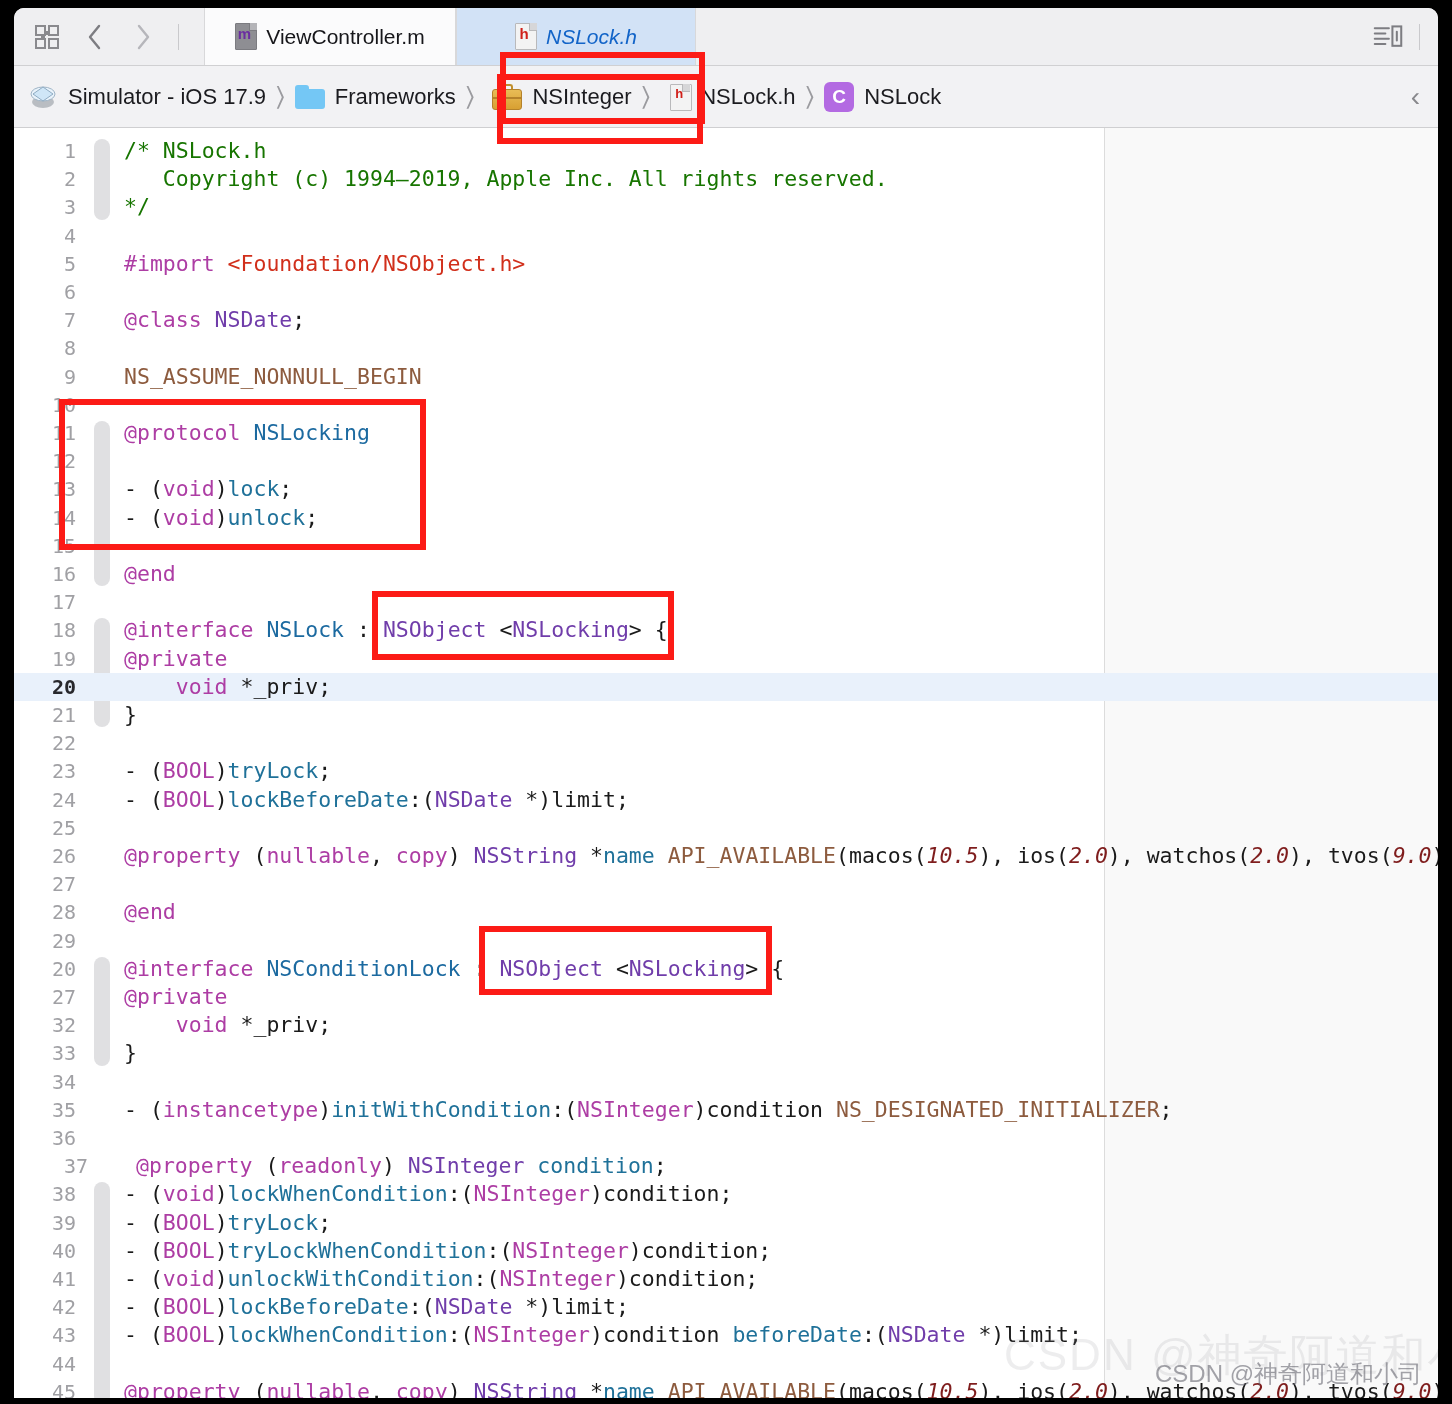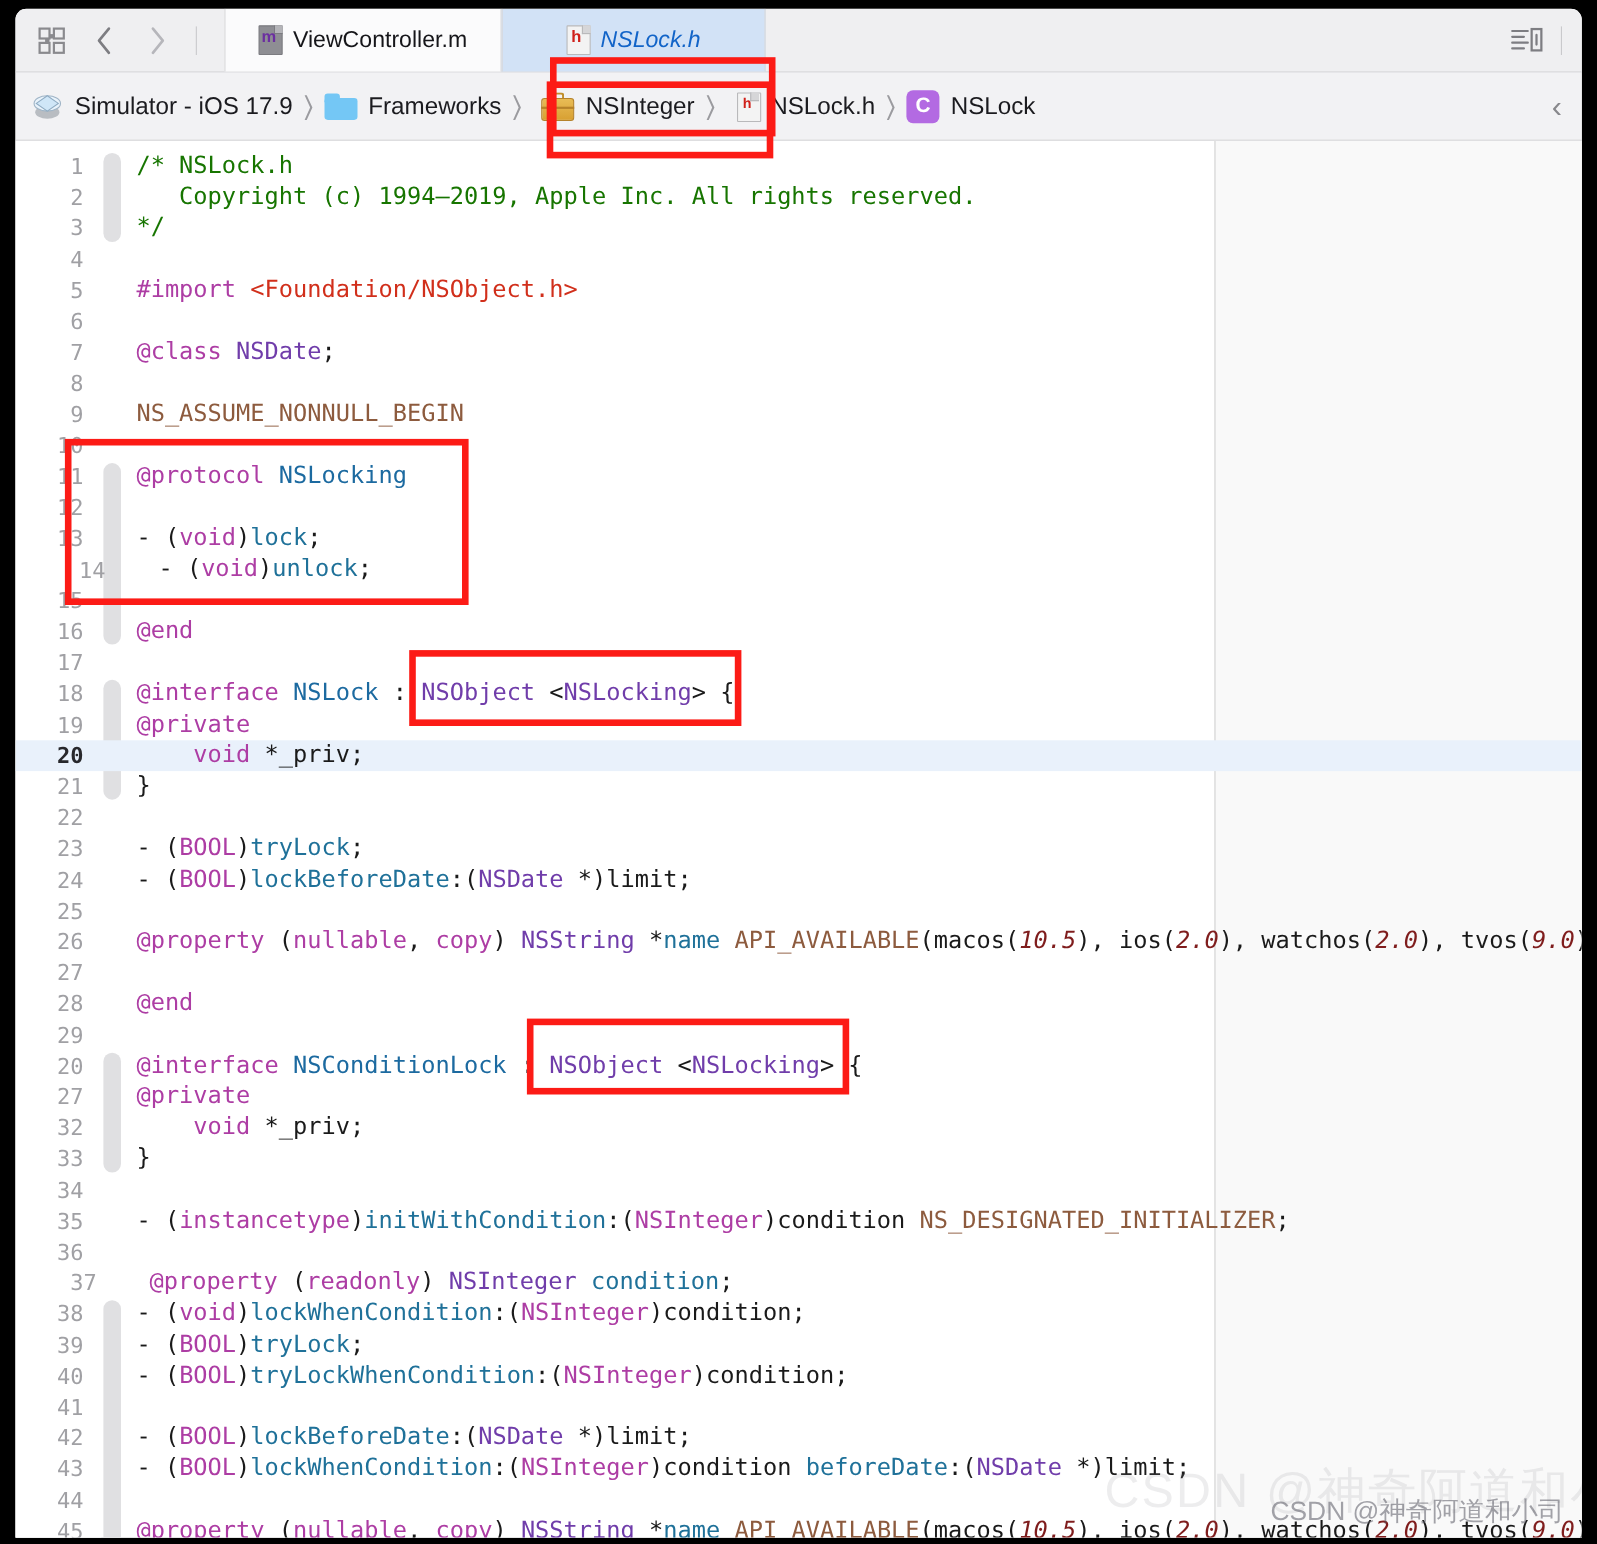--- a/index.html
+++ b/index.html
@@ -507,21 +507,21 @@
           <div class="line" style="position: absolute; left: 0px; right: 0px; top: 93.6px;"><span class="ln">4</span><span class="txt"></span></div>
           <div class="line" style="position: absolute; left: 0px; right: 0px; top: 121.8px;"><span class="ln">5</span><span class="txt"><span class="pre">#import </span><span class="str">&lt;Foundation/NSObject.h&gt;</span></span></div>
           <div class="line" style="position: absolute; left: 0px; right: 0px; top: 150px;"><span class="ln">6</span><span class="txt"></span></div>
           <div class="line" style="position: absolute; left: 0px; right: 0px; top: 178.2px;"><span class="ln">7</span><span class="txt"><span class="kw">@class </span><span class="typ">NSDate</span><span class="pln">;</span></span></div>
           <div class="line" style="position: absolute; left: 0px; right: 0px; top: 206.4px;"><span class="ln">8</span><span class="txt"></span></div>
           <div class="line" style="position: absolute; left: 0px; right: 0px; top: 234.6px;"><span class="ln">9</span><span class="txt"><span class="mac">NS_ASSUME_NONNULL_BEGIN</span></span></div>
           <div class="line" style="position: absolute; left: 0px; right: 0px; top: 262.8px;"><span class="ln">10</span><span class="txt"></span></div>
           <div class="line" style="position: absolute; left: 0px; right: 0px; top: 291px;"><span class="ln">11</span><span class="txt"><span class="kw">@protocol </span><span class="prj">NSLocking</span></span></div>
           <div class="line" style="position: absolute; left: 0px; right: 0px; top: 319.2px;"><span class="ln">12</span><span class="txt"></span></div>
           <div class="line" style="position: absolute; left: 0px; right: 0px; top: 347.4px;"><span class="ln">13</span><span class="txt"><span class="pln">- (</span><span class="kw">void</span><span class="pln">)</span><span class="mth">lock</span><span class="pln">;</span></span></div>
-          <div class="line" style="position: absolute; left: 0px; right: 0px; top: 375.6px; margin-left: 20px;"><span class="ln">14</span><span class="txt"><span class="pln">- (</span><span class="kw">void</span><span class="pln">)</span><span class="mth">unlock</span><span class="pln">;</span></span></div>
+          <div class="line" style="position: absolute; left: 0px; right: 0px; top: 375.6px;"><span class="ln">14</span><span class="txt"><span class="pln">- (</span><span class="kw">void</span><span class="pln">)</span><span class="mth">unlock</span><span class="pln">;</span></span></div>
           <div class="line" style="position: absolute; left: 0px; right: 0px; top: 403.8px;"><span class="ln">15</span><span class="txt"></span></div>
           <div class="line" style="position: absolute; left: 0px; right: 0px; top: 432px;"><span class="ln">16</span><span class="txt"><span class="kw">@end</span></span></div>
           <div class="line" style="position: absolute; left: 0px; right: 0px; top: 460.2px;"><span class="ln">17</span><span class="txt"></span></div>
           <div class="line" style="position: absolute; left: 0px; right: 0px; top: 488.4px;"><span class="ln">18</span><span class="txt"><span class="kw">@interface </span><span class="prj">NSLock</span><span class="pln"> : </span><span class="typ">NSObject</span><span class="pln"> &lt;</span><span class="typ">NSLocking</span><span class="pln">&gt; {</span></span></div>
           <div class="line" style="position: absolute; left: 0px; right: 0px; top: 516.6px;"><span class="ln">19</span><span class="txt"><span class="kw">@private</span></span></div>
           <div class="line cur" style="position: absolute; left: 0px; right: 0px; top: 544.8px;"><span class="ln">20</span><span class="txt"><span class="pln">    </span><span class="kw">void</span><span class="pln"> *_priv;</span></span></div>
           <div class="line" style="position: absolute; left: 0px; right: 0px; top: 573px;"><span class="ln">21</span><span class="txt"><span class="pln">}</span></span></div>
           <div class="line" style="position: absolute; left: 0px; right: 0px; top: 601.2px;"><span class="ln">22</span><span class="txt"></span></div>
           <div class="line" style="position: absolute; left: 0px; right: 0px; top: 629.4px;"><span class="ln">23</span><span class="txt"><span class="pln">- (</span><span class="kw">BOOL</span><span class="pln">)</span><span class="mth">tryLock</span><span class="pln">;</span></span></div>
           <div class="line" style="position: absolute; left: 0px; right: 0px; top: 657.6px;"><span class="ln">24</span><span class="txt"><span class="pln">- (</span><span class="kw">BOOL</span><span class="pln">)</span><span class="mth">lockBeforeDate</span><span class="pln">:(</span><span class="typ">NSDate</span><span class="pln"> *)limit;</span></span></div>
@@ -534,21 +534,21 @@
           <div class="line" style="position: absolute; left: 0px; right: 0px; top: 855px;"><span class="ln">27</span><span class="txt"><span class="kw">@private</span></span></div>
           <div class="line" style="position: absolute; left: 0px; right: 0px; top: 883.2px;"><span class="ln">32</span><span class="txt"><span class="pln">    </span><span class="kw">void</span><span class="pln"> *_priv;</span></span></div>
           <div class="line" style="position: absolute; left: 0px; right: 0px; top: 911.4px;"><span class="ln">33</span><span class="txt"><span class="pln">}</span></span></div>
           <div class="line" style="position: absolute; left: 0px; right: 0px; top: 939.6px;"><span class="ln">34</span><span class="txt"></span></div>
           <div class="line" style="position: absolute; left: 0px; right: 0px; top: 967.8px;"><span class="ln">35</span><span class="txt"><span class="pln">- (</span><span class="kw">instancetype</span><span class="pln">)</span><span class="mth">initWithCondition</span><span class="pln">:(</span><span class="kw">NSInteger</span><span class="pln">)condition </span><span class="mac">NS_DESIGNATED_INITIALIZER</span><span class="pln">;</span></span></div>
           <div class="line" style="position: absolute; left: 0px; right: 0px; top: 996px;"><span class="ln">36</span><span class="txt"></span></div>
           <div class="line" style="position: absolute; left: 0px; right: 0px; top: 1024.2px; margin-left: 12px;"><span class="ln">37</span><span class="txt"><span class="kw">@property </span><span class="pln">(</span><span class="kw">readonly</span><span class="pln">) </span><span class="typ">NSInteger</span><span class="pln"> </span><span class="mth">condition</span><span class="pln">;</span></span></div>
           <div class="line" style="position: absolute; left: 0px; right: 0px; top: 1052.4px;"><span class="ln">38</span><span class="txt"><span class="pln">- (</span><span class="kw">void</span><span class="pln">)</span><span class="mth">lockWhenCondition</span><span class="pln">:(</span><span class="kw">NSInteger</span><span class="pln">)condition;</span></span></div>
           <div class="line" style="position: absolute; left: 0px; right: 0px; top: 1080.6px;"><span class="ln">39</span><span class="txt"><span class="pln">- (</span><span class="kw">BOOL</span><span class="pln">)</span><span class="mth">tryLock</span><span class="pln">;</span></span></div>
           <div class="line" style="position: absolute; left: 0px; right: 0px; top: 1108.8px;"><span class="ln">40</span><span class="txt"><span class="pln">- (</span><span class="kw">BOOL</span><span class="pln">)</span><span class="mth">tryLockWhenCondition</span><span class="pln">:(</span><span class="kw">NSInteger</span><span class="pln">)condition;</span></span></div>
-          <div class="line" style="position: absolute; left: 0px; right: 0px; top: 1137px;"><span class="ln">41</span></div>
+          <div class="line" style="position: absolute; left: 0px; right: 0px; top: 1137px;"><span class="ln">41</span><span class="txt"><span class="pln">- (</span><span class="kw">void</span><span class="pln">)</span><span class="mth">unlockWithCondition</span><span class="pln">:(</span><span class="kw">NSInteger</span><span class="pln">)condition;</span></span></div>
           <div class="line" style="position: absolute; left: 0px; right: 0px; top: 1165.2px;"><span class="ln">42</span><span class="txt"><span class="pln">- (</span><span class="kw">BOOL</span><span class="pln">)</span><span class="mth">lockBeforeDate</span><span class="pln">:(</span><span class="typ">NSDate</span><span class="pln"> *)limit;</span></span></div>
           <div class="line" style="position: absolute; left: 0px; right: 0px; top: 1193.4px;"><span class="ln">43</span><span class="txt"><span class="pln">- (</span><span class="kw">BOOL</span><span class="pln">)</span><span class="mth">lockWhenCondition</span><span class="pln">:(</span><span class="kw">NSInteger</span><span class="pln">)condition </span><span class="mth">beforeDate</span><span class="pln">:(</span><span class="typ">NSDate</span><span class="pln"> *)limit;</span></span></div>
           <div class="line" style="position: absolute; left: 0px; right: 0px; top: 1221.6px;"><span class="ln">44</span><span class="txt"></span></div>
           <div class="line" style="position: absolute; left: 0px; right: 0px; top: 1249.8px;"><span class="ln">45</span><span class="txt"><span class="kw">@property </span><span class="pln">(</span><span class="kw">nullable</span><span class="pln">, </span><span class="kw">copy</span><span class="pln">) </span><span class="typ">NSString</span><span class="pln"> *</span><span class="mth">name</span><span class="pln"> </span><span class="mac">API_AVAILABLE</span><span class="pln">(macos(</span><span class="num">10.5</span><span class="pln">), ios(</span><span class="num">2.0</span><span class="pln">), watchos(</span><span class="num">2.0</span><span class="pln">), tvos(</span><span class="num">9.0</span><span class="pln">));</span></span></div>
         </div>
     </div>
 
     <div id="annotations">
         <div class="redbox" style="left: 486px; top: 44px; width: 205px; height: 72px; border-color: rgb(252, 27, 22);"></div>
         <div class="redbox" style="left: 483px; top: 66px; width: 206px; height: 70px; border-color: rgb(252, 27, 22);"></div>

